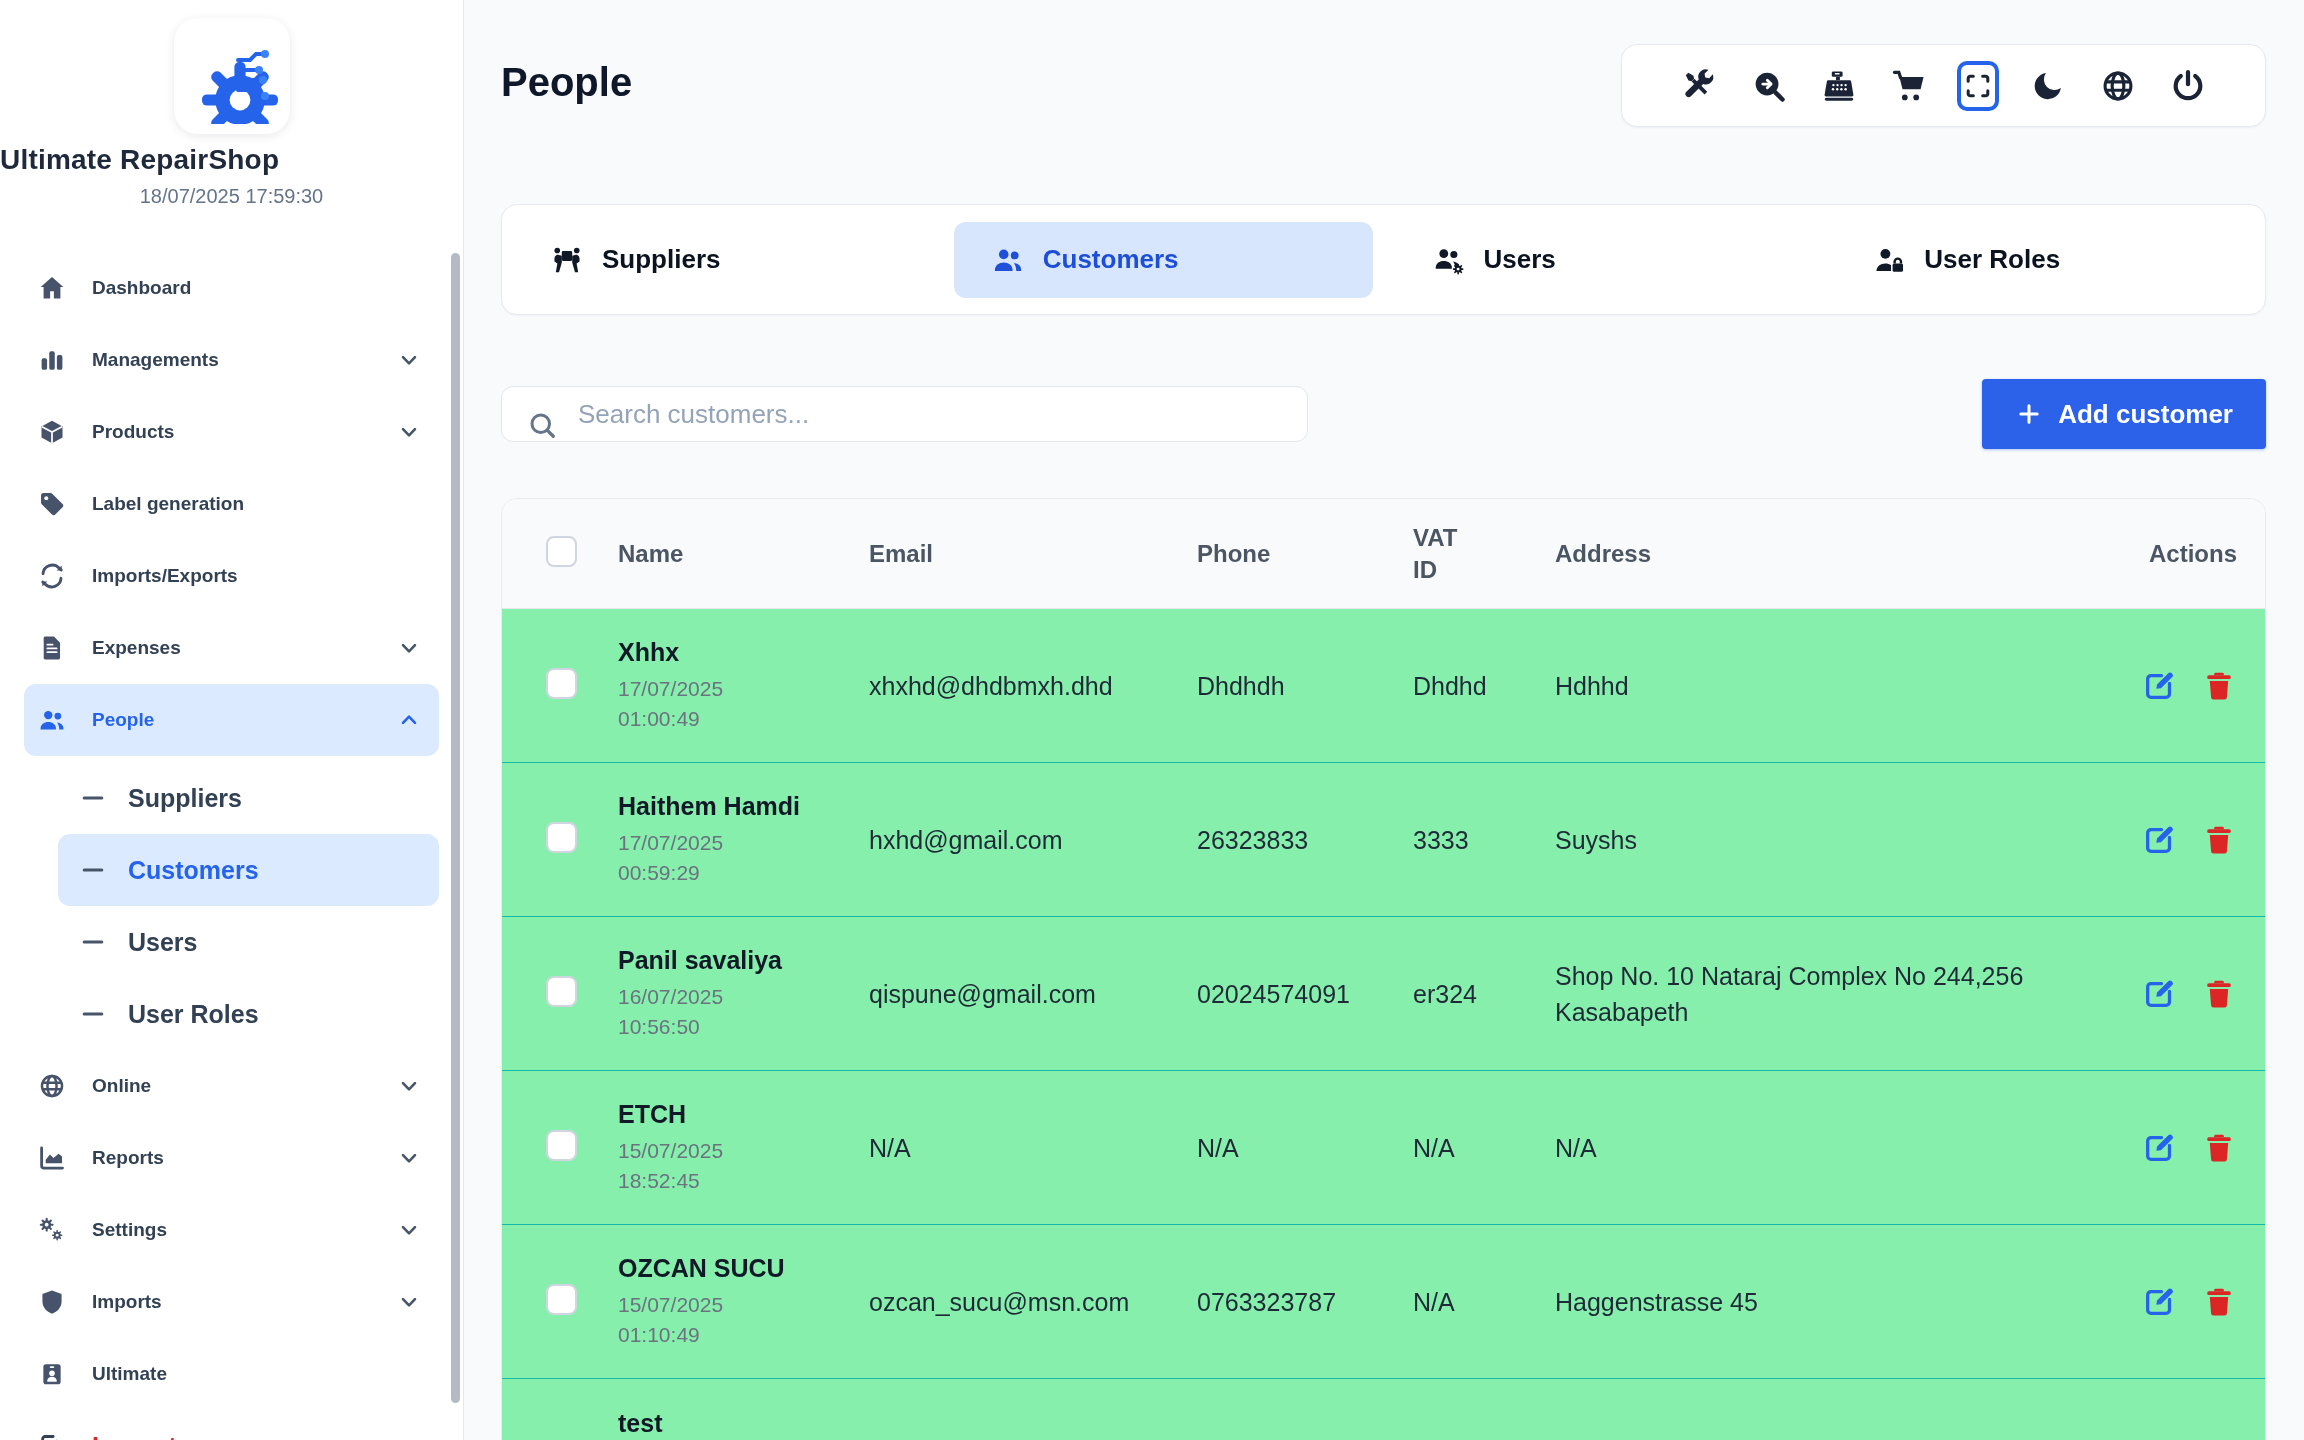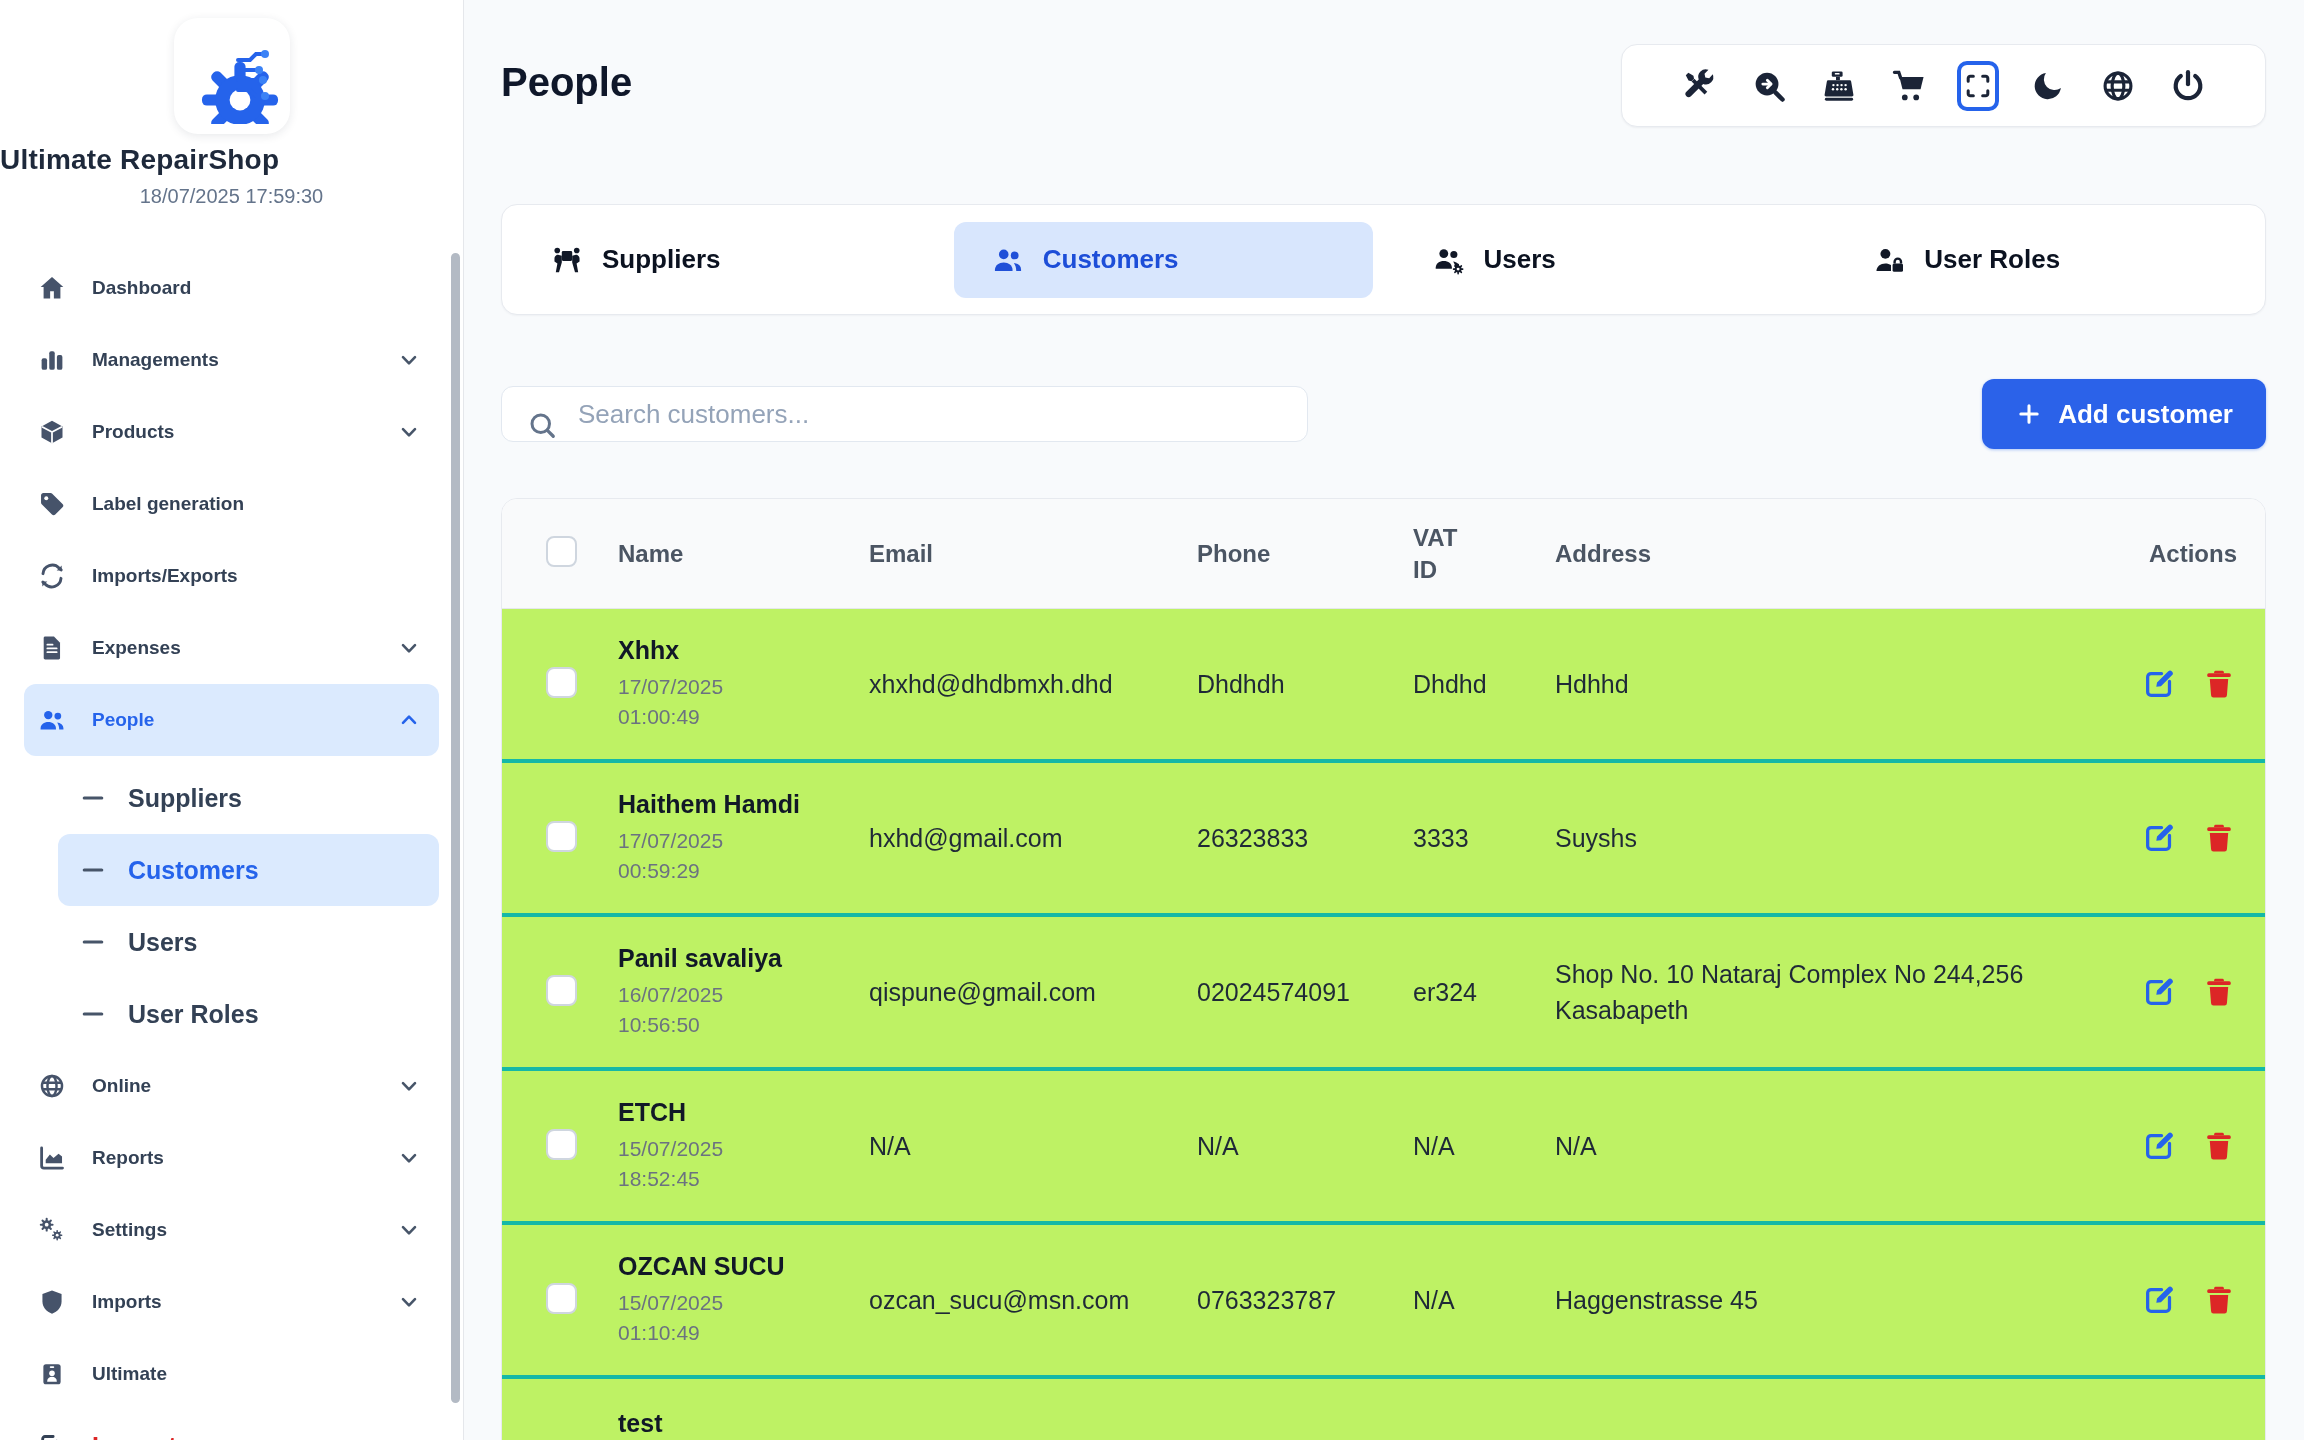--- a/index.html
+++ b/index.html
@@ -66,33 +66,33 @@
   .tab.active .ic { color:#2050d8; }
   .tab.active .tlabel { color:#1d4ed8; }
 
   .search-row { margin-top:64px; display:flex; justify-content:space-between; align-items:center; }
   .search-box { position:relative; width:807px; height:56px; }
   .search-box .ic { position:absolute; left:26px; top:24px; width:30px; height:30px; color:#64748b; }
   .search-input { width:100%; height:100%; border:1.5px solid #e2e8f0; border-radius:12px; background:#fff;
                   font-size:26px; color:#0f172a; padding:0 24px 0 76px; outline:none;
                   font-family:"Liberation Sans","DejaVu Sans",sans-serif; }
   .search-input::placeholder { color:#94a3b8; }
-  .add-btn { height:70px; background:#2b62e9; color:#fff; border:none; border-radius:12px; display:flex;
+  .add-btn { height:70px; background:#2b62e9; color:#fff; border:none; border-radius:4px; display:flex;
              align-items:center; gap:15px; padding:0 33px; font-size:26px; font-weight:600; cursor:pointer;
              font-family:"Liberation Sans","DejaVu Sans",sans-serif; box-shadow:0 1px 3px rgba(37,99,235,.35); }
   .add-btn .ic { width:28px; height:28px; }
 
   .table-card { margin-top:49px; background:#fff; border:1px solid #e7eaef; border-radius:16px 16px 0 0;
                 overflow:hidden; }
   .tgrid { display:grid; grid-template-columns:116px 251px 328px 216px 142px 566px 1fr; align-items:center; }
   .thead { height:110px; background:#f9fafb; border-bottom:1px solid #e5e7eb; }
   .th { font-size:24px; font-weight:700; color:#4b5563; padding-right:24px; }
   .th-vat { max-width:90px; line-height:32px; }
   .th-actions { text-align:right; padding-right:28px; }
-  .trow { height:154px; border-bottom:4px solid #14b8a6; background:#bef264; }
+  .trow { height:154px; border-bottom:1px solid #14b8a6; background:#86efac; }
   .cb-cell { padding-left:44px; }
   .cbx { display:inline-block; width:31px; height:31px; border:2px solid #cfd6df; border-radius:8px;
          background:#fff; cursor:pointer; }
   .name-cell .cname { font-size:25px; font-weight:700; color:#111827; }
   .name-cell .cdate { font-size:21px; color:#6b7280; line-height:30px; margin-top:7px; }
   .cell { font-size:25px; color:#1f2937; padding-right:26px; line-height:36px; }
   .actions-cell { display:flex; justify-content:flex-end; align-items:center; gap:20px; padding-right:26px; }
   .act-btn { background:none; border:none; cursor:pointer; width:40px; height:40px; display:flex;
              align-items:center; justify-content:center; }
   .act-btn .ic { width:34px; height:34px; }

